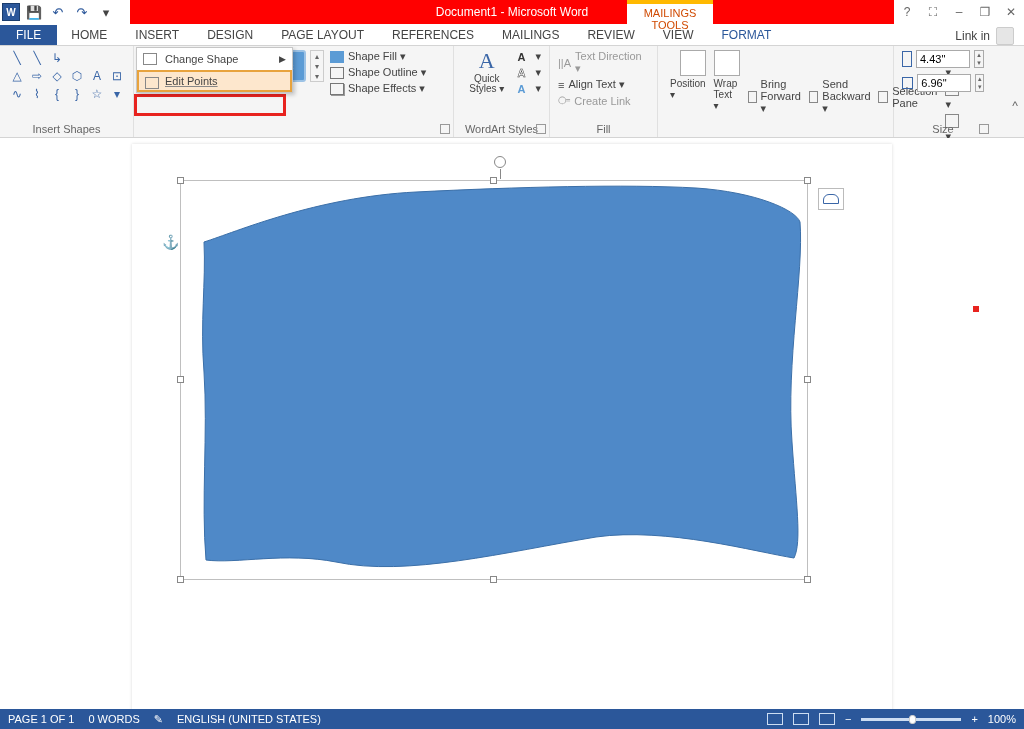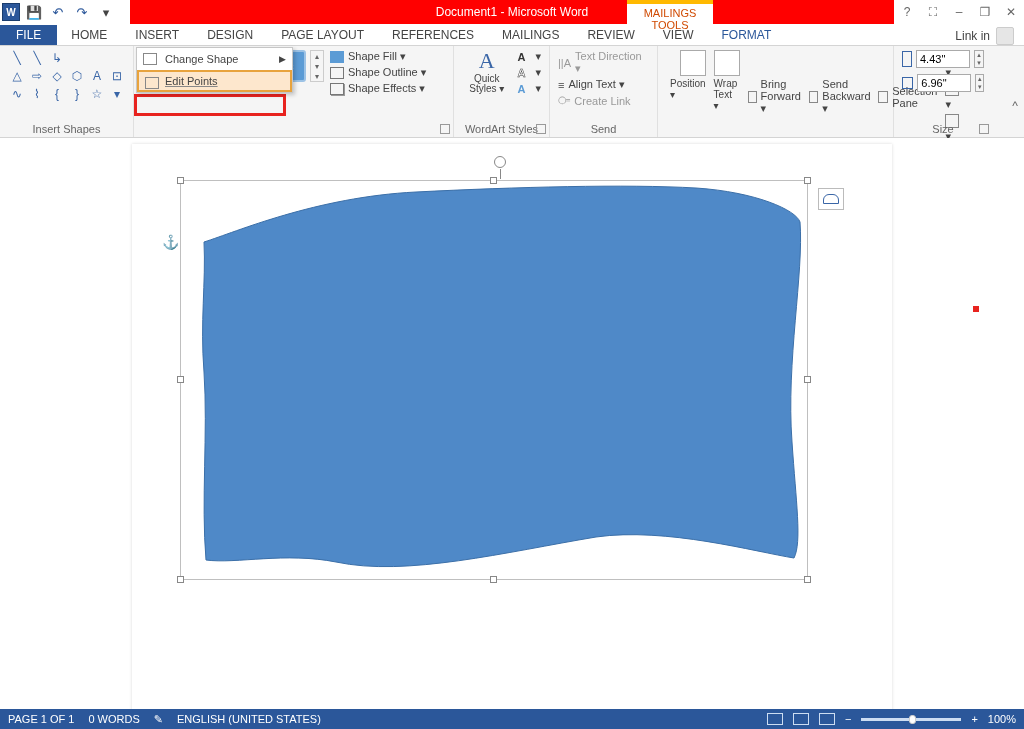--- a/index.html
+++ b/index.html
@@ -256,21 +256,21 @@
         </div>
       <div class="en">
           <span>≡</span>
           <span>Align Text ▾</span>
         </div>
       <div>
           <span>⧃</span>
           <span>Create Link</span>
         </div>
     </div>
-    <div class="group-label">Send</div>
+    <div class="group-label">Fill</div>
   </div>
 
   <div class="group" style="width:236px;">
     <div style="display:flex;">
       <div class="arr-col">
         <div class="arr-icon"></div>
         <div>Position ▾</div>
       </div>
       <div class="arr-col">
         <div class="arr-icon"></div>

